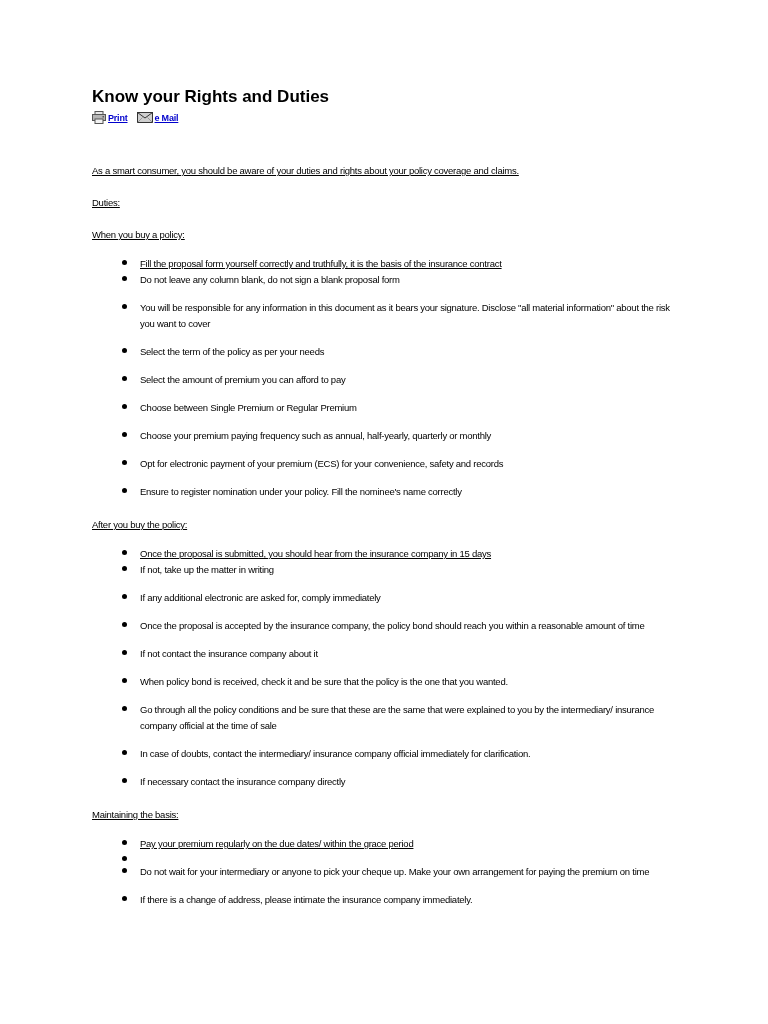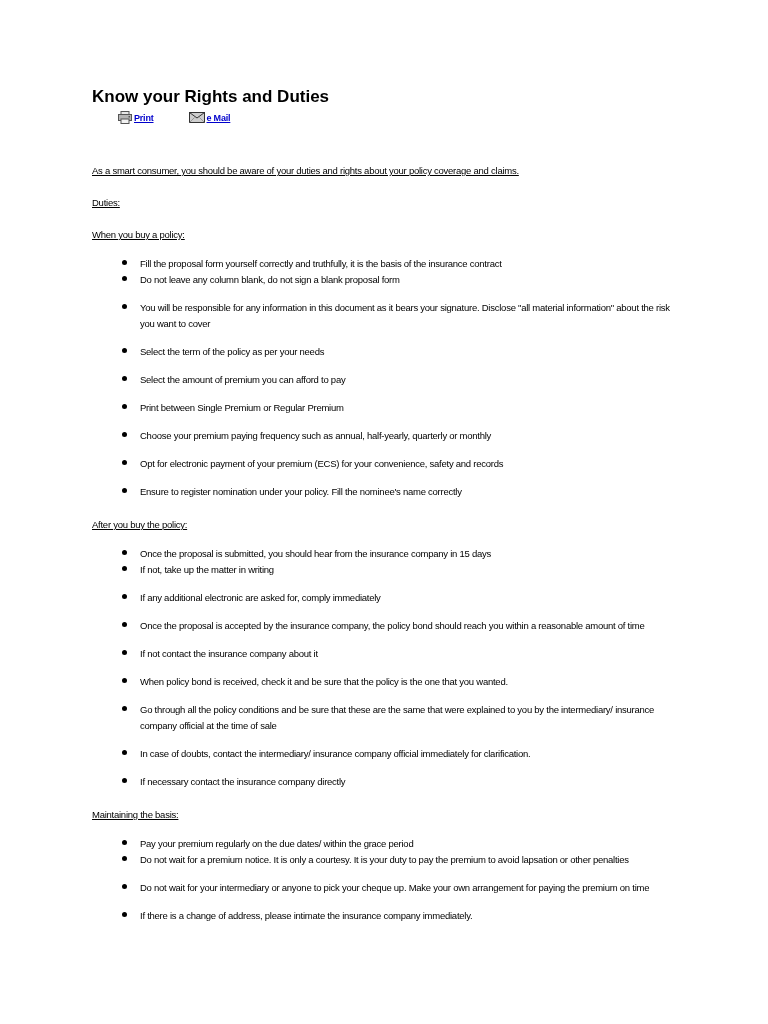--- a/index.html
+++ b/index.html
@@ -30,21 +30,20 @@
     height: 15px;
     display: flex;
     align-items: center;
   }
   .action-link {
     display: flex;
     align-items: center;
     text-decoration: none;
     margin-right: 9px;
     cursor: pointer;
-    margin-left: 26px;
   }
   .action-link .icon-box {
     display: inline-flex;
     align-items: center;
     margin-right: 2px;
   }
   .action-label {
     font-size: 9px;
     font-weight: bold;
     color: #0000cc;
@@ -73,20 +72,21 @@
   ul.duty-list li {
     position: relative;
     font-size: 9.5px;
     line-height: 16px;
     letter-spacing: -0.25px;
     margin-bottom: 12px;
     color: #000000;
   }
   ul.duty-list li.tight {
     margin-bottom: 0;
+    text-decoration: underline;
   }
   ul.duty-list li .bullet {
     position: absolute;
     left: -18px;
     top: 3.5px;
     width: 5px;
     height: 5px;
     border-radius: 50%;
     background: #000000;
   }
@@ -127,21 +127,21 @@
   <p class="body-text section-heading">Duties:</p>
 
   <p class="body-text section-heading">When you buy a policy:</p>
 
   <ul class="duty-list">
     <li class="tight"><span class="bullet"></span><span>Fill the proposal form yourself correctly and truthfully, it is the basis of the insurance contract</span></li>
     <li><span class="bullet"></span><span>Do not leave any column blank, do not sign a blank proposal form</span></li>
     <li><span class="bullet"></span><span>You will be responsible for any information in this document as it bears your signature. Disclose "all material information" about the risk you want to cover</span></li>
     <li><span class="bullet"></span><span>Select the term of the policy as per your needs</span></li>
     <li><span class="bullet"></span><span>Select the amount of premium you can afford to pay</span></li>
-    <li><span class="bullet"></span><span>Print between Single Premium or Regular Premium</span></li>
+    <li><span class="bullet"></span><span>Choose between Single Premium or Regular Premium</span></li>
     <li><span class="bullet"></span><span>Choose your premium paying frequency such as annual, half-yearly, quarterly or monthly</span></li>
     <li><span class="bullet"></span><span>Opt for electronic payment of your premium (ECS) for your convenience, safety and records</span></li>
     <li><span class="bullet"></span><span>Ensure to register nomination under your policy. Fill the nominee's name correctly</span></li>
   </ul>
 
   <p class="body-text section-heading">After you buy the policy:</p>
 
   <ul class="duty-list">
     <li class="tight"><span class="bullet"></span><span>Once the proposal is submitted, you should hear from the insurance company in 15 days</span></li>
     <li><span class="bullet"></span><span>If not, take up the matter in writing</span></li>
@@ -151,18 +151,18 @@
     <li><span class="bullet"></span><span>When policy bond is received, check it and be sure that the policy is the one that you wanted.</span></li>
     <li><span class="bullet"></span><span>Go through all the policy conditions and be sure that these are the same that were explained to you by the intermediary/ insurance company official at the time of sale</span></li>
     <li><span class="bullet"></span><span>In case of doubts, contact the intermediary/ insurance company official immediately for clarification.</span></li>
     <li><span class="bullet"></span><span>If necessary contact the insurance company directly</span></li>
   </ul>
 
   <p class="body-text section-heading">Maintaining the basis:</p>
 
   <ul class="duty-list">
     <li class="tight"><span class="bullet"></span><span>Pay your premium regularly on the due dates/ within the grace period</span></li>
-    <li><span class="bullet"></span><span>Do not wait for a premium notice. It is only a courtesy. It is your duty to pay the premium to avoid lapsation or other penalties</span></li>
+    <li><span class="bullet"></span></li>
     <li><span class="bullet"></span><span>Do not wait for your intermediary or anyone to pick your cheque up. Make your own arrangement for paying the premium on time</span></li>
     <li><span class="bullet"></span><span>If there is a change of address, please intimate the insurance company immediately.</span></li>
   </ul>
 
 </div>
 
 </body></html>

